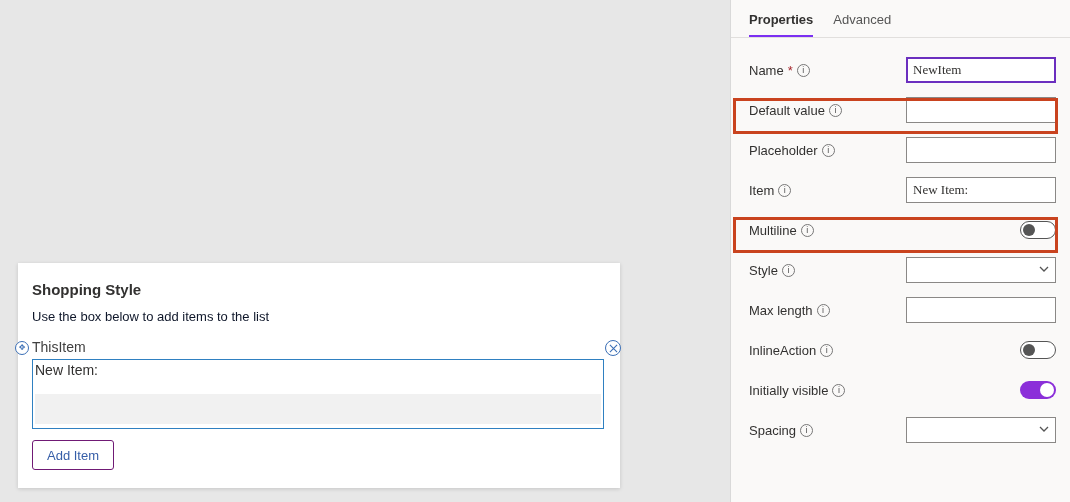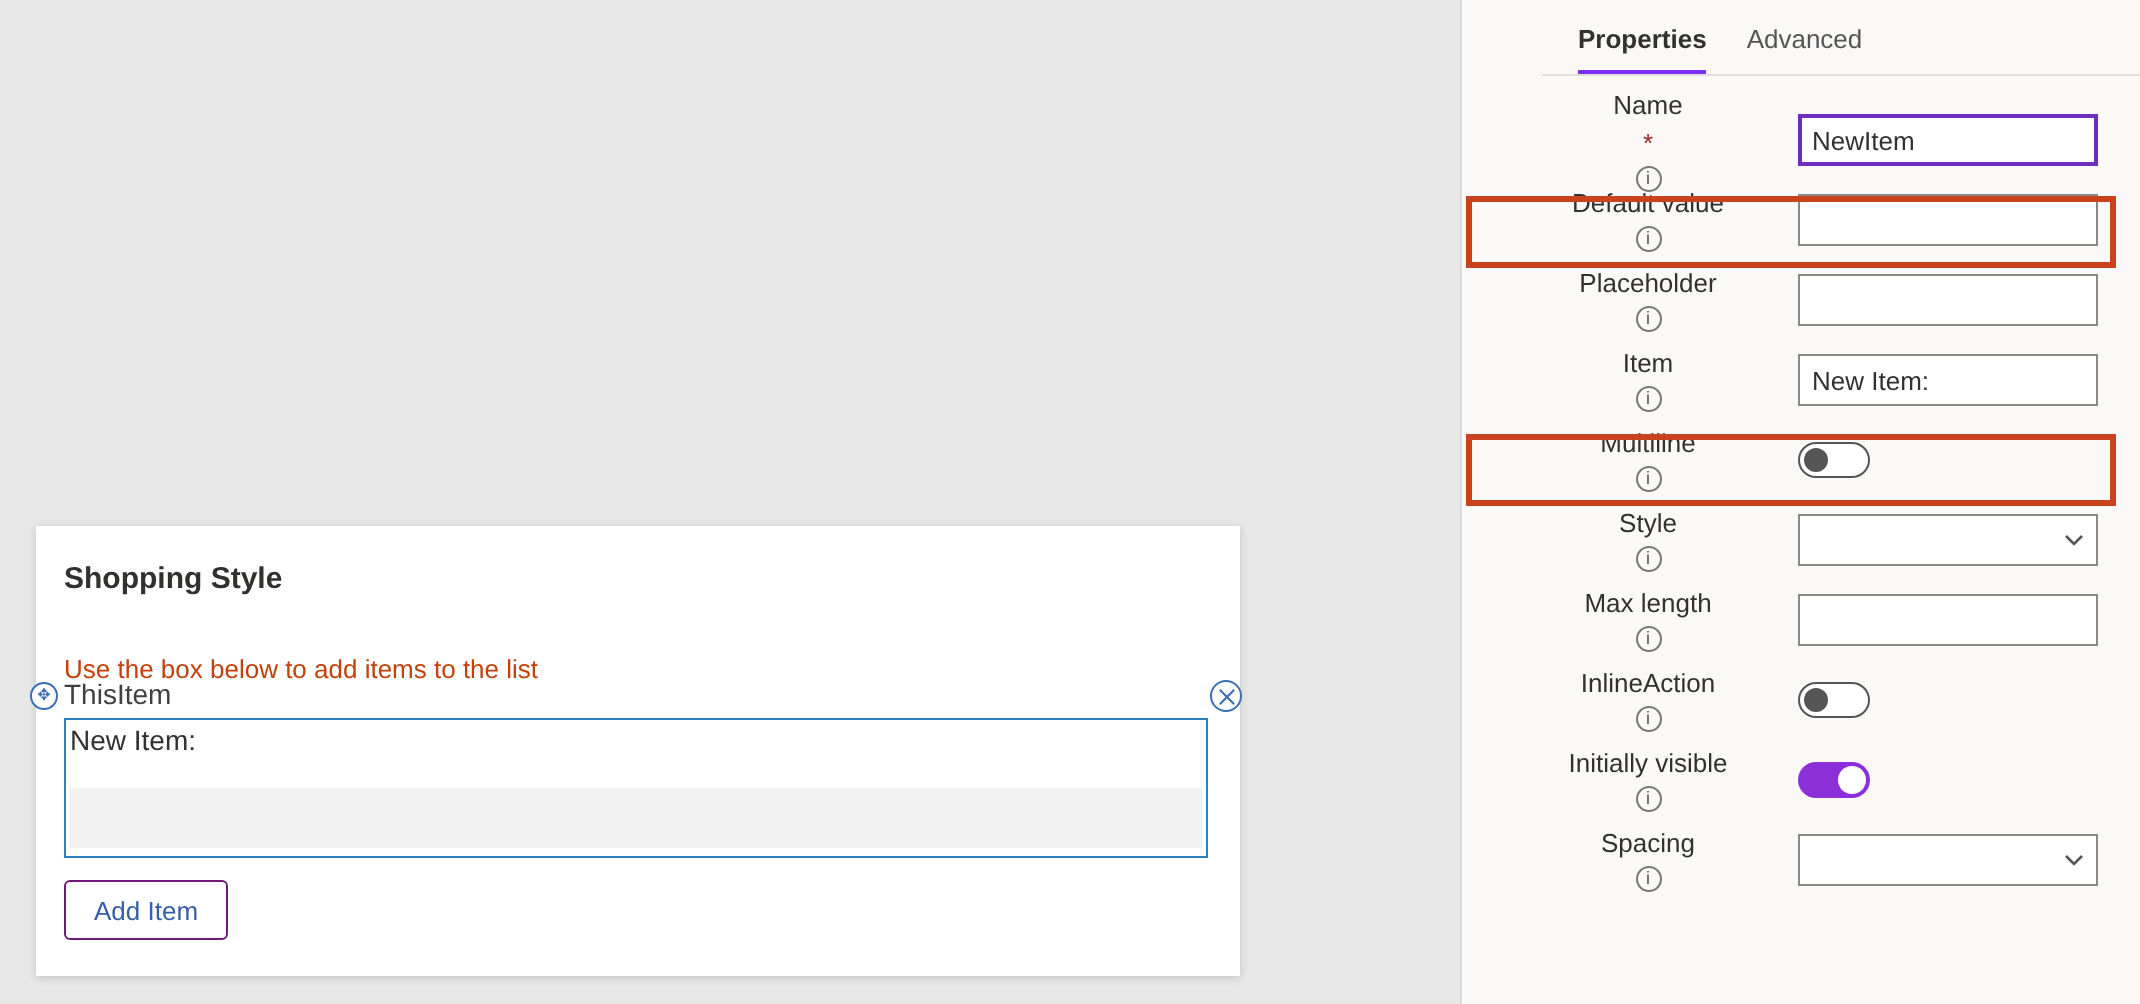--- a/index.html
+++ b/index.html
@@ -29,22 +29,22 @@
     background: #fff;
     box-shadow: 0 1px 4px rgba(0,0,0,.15);
   }
   .card-title {
     position: absolute;
     left: 14px; top: 18px;
     font-size: 15px; font-weight: 600;
   }
   .card-sub {
     position: absolute;
-    left: 14px; top: 64px;
-    font-size: 13px; color: #c2410c; text-align: center;
+    left: 14px; top: 46px;
+    font-size: 13px; color: #0f172a; text-align: center;
   }
 
   
   .sel-wrap {
     position: absolute;
     left: 32px; top: 339px;
     width: 585px; height: 20px;
   }
   .sel-handle {
     position: absolute;
@@ -127,21 +127,20 @@
     width: 18px; height: 18px;
     color: #555;
   }
   .panel-chev svg { width: 100%; height: 100%; }
 
   .tabs {
     display: flex;
     gap: 20px;
     padding: 6px 18px 0 18px;
     border-bottom: 1px solid #e1dfdd;
-    margin-left: 40px;
   }
   .tab {
     padding: 6px 0 8px 0;
     font-size: 13px;
     color: #555;
     cursor: pointer;
     border-bottom: 2px solid transparent;
   }
   .tab.active {
     color: #323130;
@@ -155,35 +154,35 @@
     align-items: center;
     height: 40px;
   }
   .row-label {
     display: flex;
     align-items: center;
     gap: 4px;
     width: 150px;
     font-size: 13px;
     color: #323130;
-    flex-direction: column;
   }
   .req { color: #a4262c; }
   .info {
     width: 13px; height: 13px;
     border: 1px solid #777;
     border-radius: 50%;
     font-size: 9px; line-height: 11px;
     text-align: center;
     color: #555;
   }
   .row-ctrl {
     flex: 1;
     display: flex;
-    justify-content: flex-start;
+    justify-content: flex-end;
+    font-family: Liberation Serif, serif;
   }
   .txt {
     width: 150px; height: 26px;
     border: 1px solid #8a8886;
     background: #fff;
     padding: 0 6px;
     font-size: 13px;
     font-family: inherit;
     color: #323130;
   }

